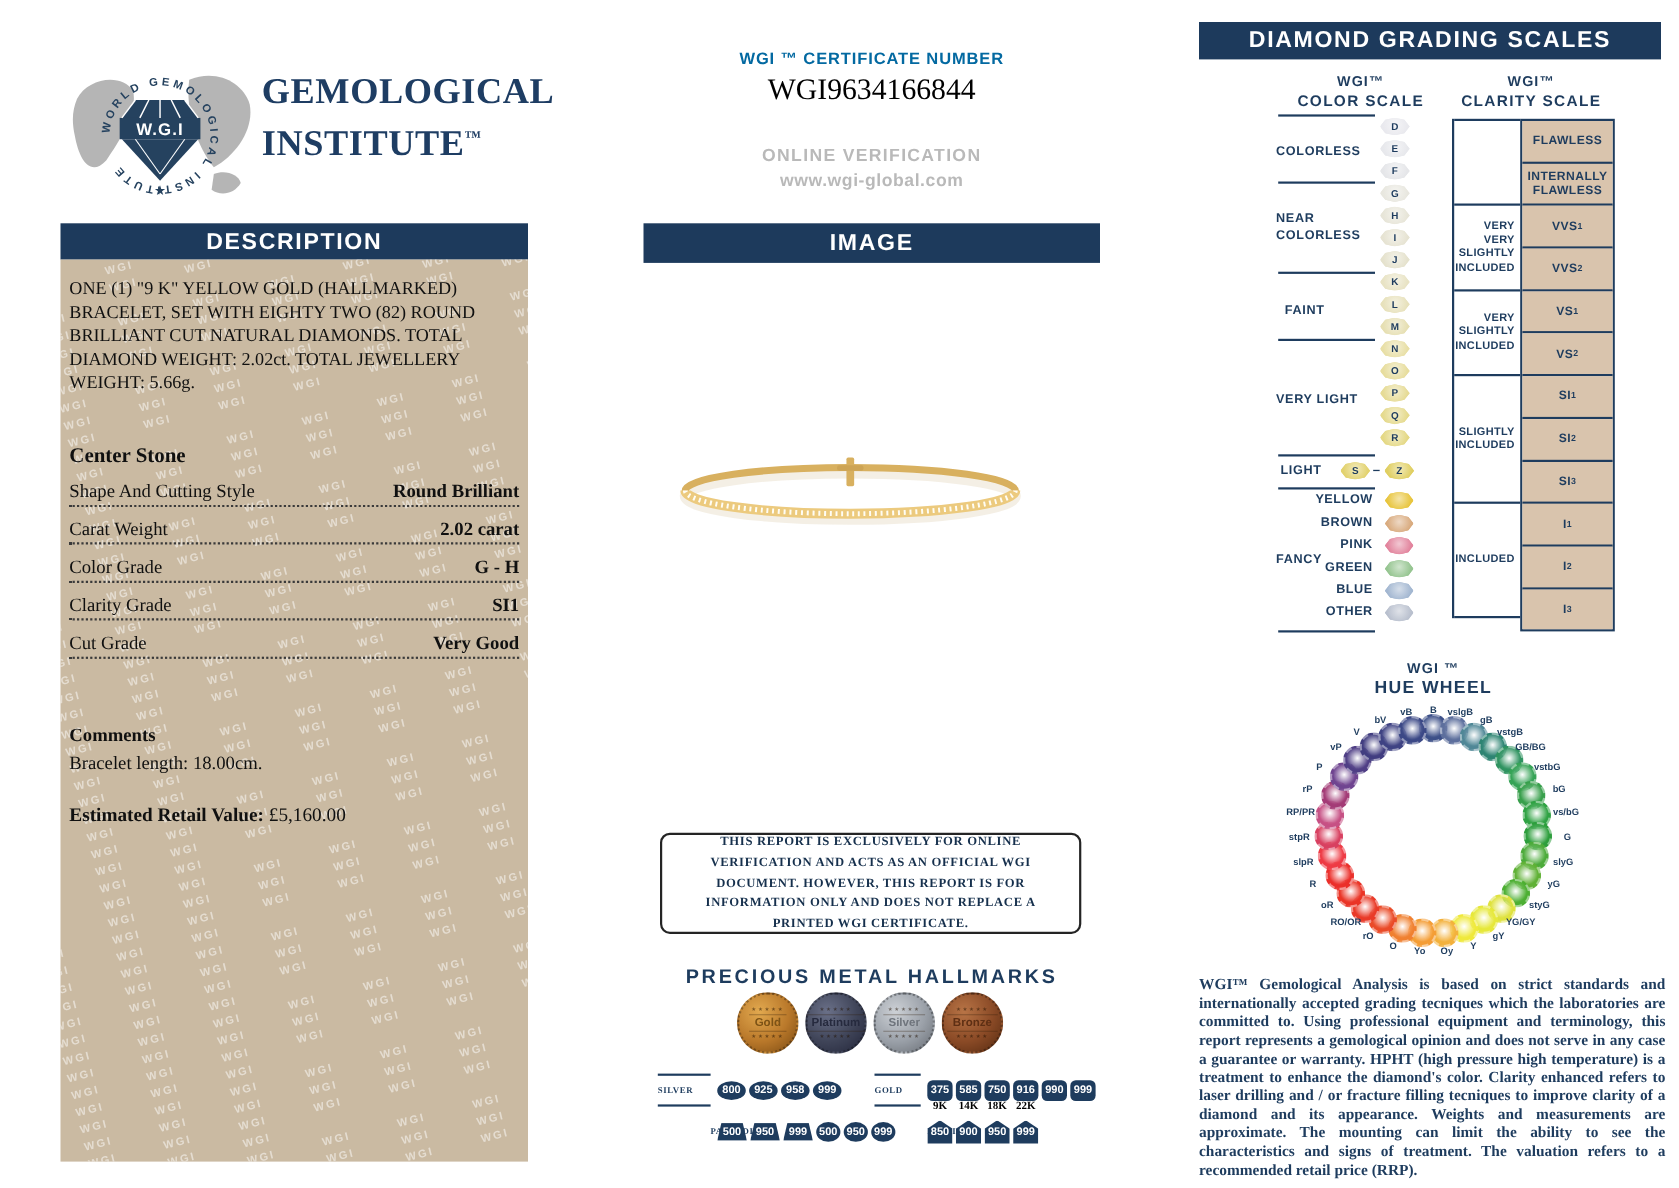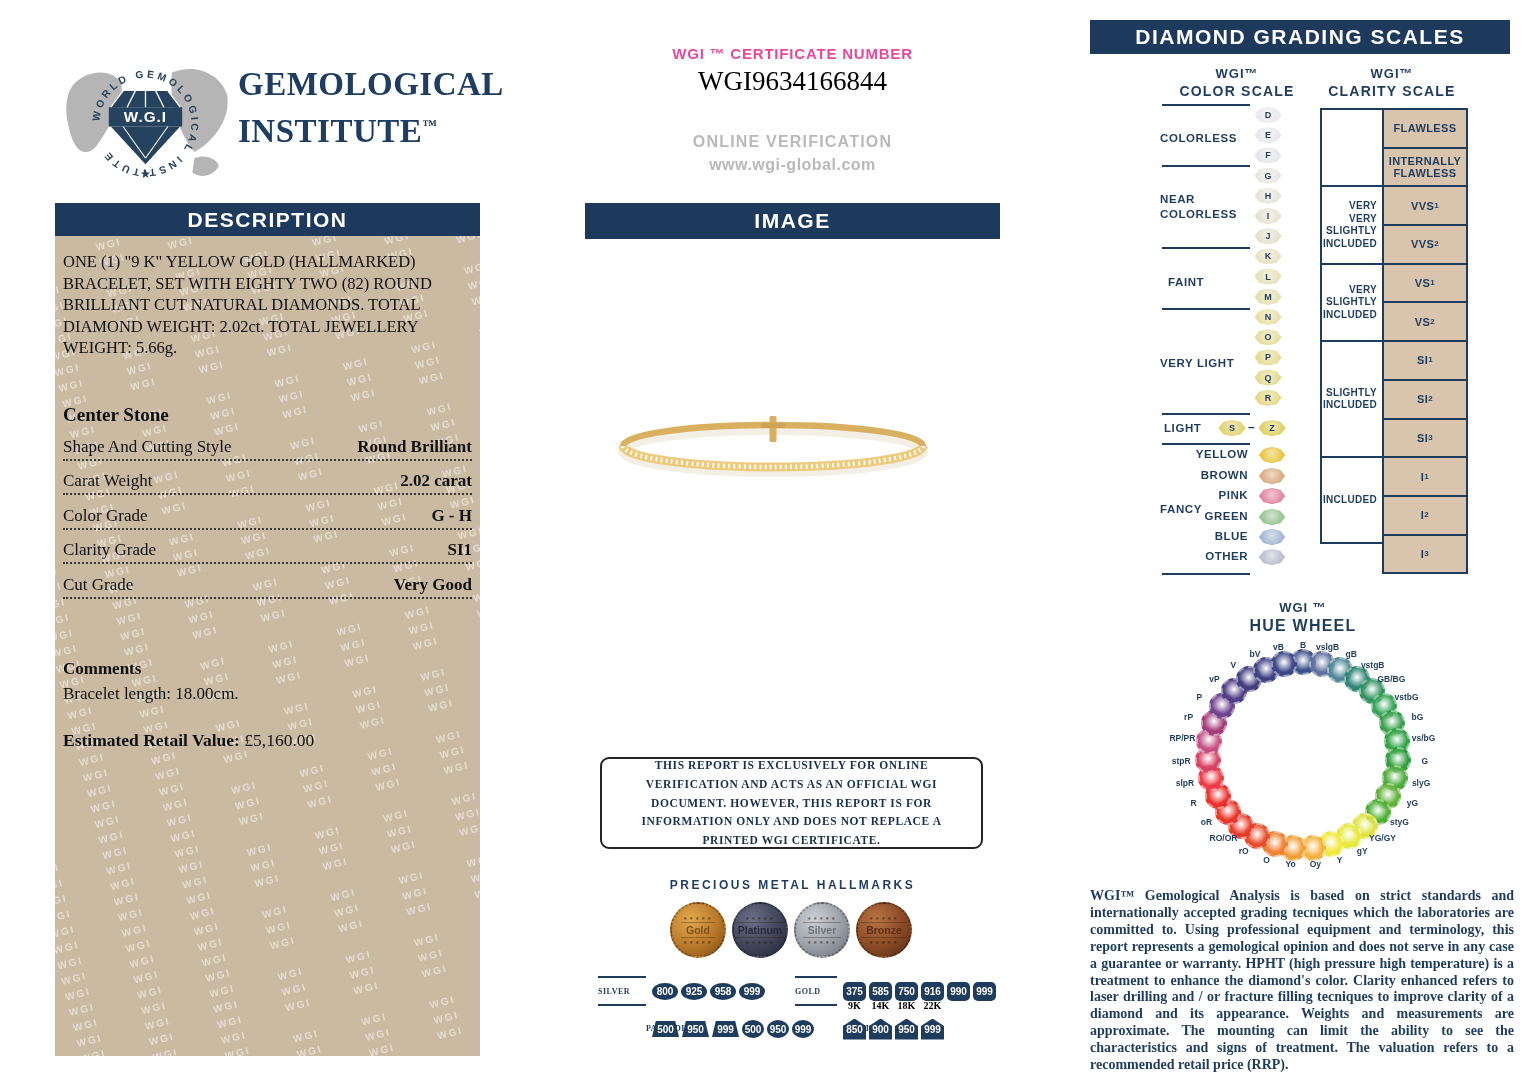--- a/index.html
+++ b/index.html
@@ -23,36 +23,36 @@
   .cs-row{display:flex;justify-content:space-between;align-items:flex-end;height:30.5px;
           border-bottom:2px dotted #3a3a3a;font-size:17px;padding-bottom:2px;}
   .cs-row .v{font-weight:bold;}
   .comments-block{position:absolute;left:8px;top:420px;font-family:"Liberation Serif",serif;font-size:17px;color:#101010;line-height:25px;}
   .comments-title{font-weight:bold;}
   .retail-block{position:absolute;left:8px;top:494px;font-family:"Liberation Serif",serif;font-size:17.5px;color:#101010;}
   .retail-block b{font-weight:bold;}
   
   #mid-col{position:absolute;left:585px;top:0;width:415px;height:1080px;}
   .cert-label{position:absolute;left:0;top:45px;width:100%;text-align:center;
-              font-weight:bold;font-size:15px;letter-spacing:.8px;color:#ec4899;}
+              font-weight:bold;font-size:15px;letter-spacing:.8px;color:#0369a1;}
   .cert-number{position:absolute;left:0;top:66px;width:100%;text-align:center;
                font-family:"Liberation Serif",serif;font-size:27px;color:#000;}
   .cert-date{position:absolute;left:0;top:99px;width:100%;text-align:center;
              font-family:"Liberation Serif",serif;font-size:18px;color:#000;}
   .online-verif{position:absolute;left:0;top:133px;width:100%;text-align:center;
                 font-weight:bold;font-size:16px;letter-spacing:1.2px;color:#b9b9b9;}
   .website{position:absolute;left:0;top:156px;width:100%;text-align:center;
            font-weight:bold;font-size:16px;letter-spacing:.5px;color:#b9b9b9;}
   #image-bar{left:0;top:203px;width:415px;height:36px;}
   #bracelet-svg{position:absolute;left:12px;top:328px;}
   .disclaimer{position:absolute;left:15px;top:757px;width:383px;height:92px;border:2px solid #242424;
               border-radius:9px;display:flex;align-items:center;justify-content:center;padding:0 20px;box-sizing:border-box;
               font:bold 11.5px/1.65 "Liberation Serif",serif;letter-spacing:.6px;color:#16304d;text-align:center;}
   .hallmarks-title{position:absolute;left:0;top:878px;width:100%;text-align:center;
-                   font-weight:bold;font-size:12px;letter-spacing:2.5px;color:#1e3c5e;}
+                   font-weight:bold;font-size:18px;letter-spacing:2.5px;color:#1e3c5e;}
   #medals{position:absolute;left:85px;top:902px;display:flex;gap:6px;}
   .medal{width:56px;height:56px;border-radius:50%;border:2px dotted rgba(0,0,0,.3);box-sizing:border-box;
          display:flex;flex-direction:column;align-items:center;justify-content:center;}
   .medal-stars{font-size:5px;letter-spacing:1.5px;opacity:.5;color:#201000;}
   .medal-label{font:bold 10.5px "Liberation Sans",sans-serif;border-top:1px solid rgba(50,30,10,.35);
                border-bottom:1px solid rgba(50,30,10,.35);padding:1px 5px;margin:1px 0;}
   .hm-group{position:absolute;display:grid;grid-template-columns:48px auto;column-gap:6px;row-gap:8px;
             grid-auto-rows:30px;align-items:stretch;}
   #hmg0{left:13px;top:976px;}
   #hmg1{left:210px;top:976px;grid-template-columns:42px auto;}
@@ -392,21 +392,21 @@
     <div class="scale-title st1" style="left:67px;top:66px;width:160px;">WGI™</div>
     <div class="scale-title st2" style="left:67px;top:83px;width:160px;">COLOR SCALE</div>
     <div class="scale-title st1" style="left:222px;top:66px;width:160px;">WGI™</div>
     <div class="scale-title st2" style="left:222px;top:83px;width:160px;">CLARITY SCALE</div>
     <div id="clarity">
       <div id="clarity-labels">
           <div class="cl-group" style="height: 77.4px; box-sizing: border-box;"></div>
           <div class="cl-group" style="height: 77.4px; box-sizing: border-box;">VERY VERY SLIGHTLY INCLUDED</div>
           <div class="cl-group" style="height: 77.4px; box-sizing: border-box;">VERY SLIGHTLY INCLUDED</div>
           <div class="cl-group" style="height: 116.1px; box-sizing: border-box;">SLIGHTLY INCLUDED</div>
-          <div class="cl-group" style="height: 88px; box-sizing: border-box; padding-left: 40px;">INCLUDED</div>
+          <div class="cl-group" style="height: 106px; box-sizing: border-box; padding-left: 40px;">INCLUDED</div>
         </div>
       <div id="clarity-cells">
           <div class="cl-cell">FLAWLESS</div>
           <div class="cl-cell">INTERNALLY FLAWLESS</div>
           <div class="cl-cell">VVS<sub>1</sub></div>
           <div class="cl-cell">VVS<sub>2</sub></div>
           <div class="cl-cell">VS<sub>1</sub></div>
           <div class="cl-cell">VS<sub>2</sub></div>
           <div class="cl-cell">SI<sub>1</sub></div>
           <div class="cl-cell">SI<sub>2</sub></div>

